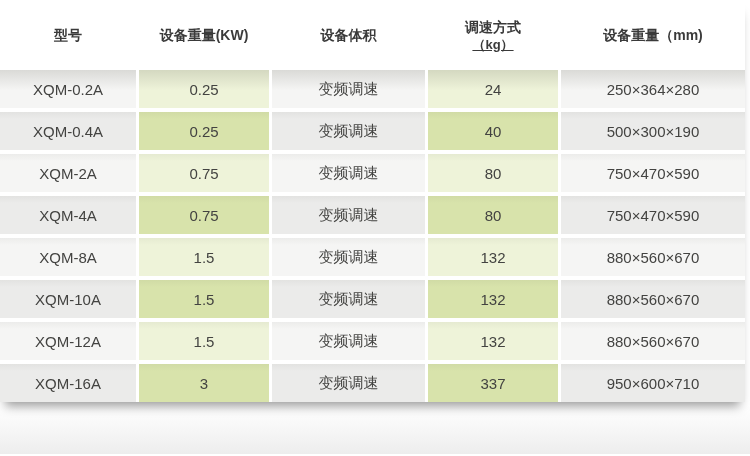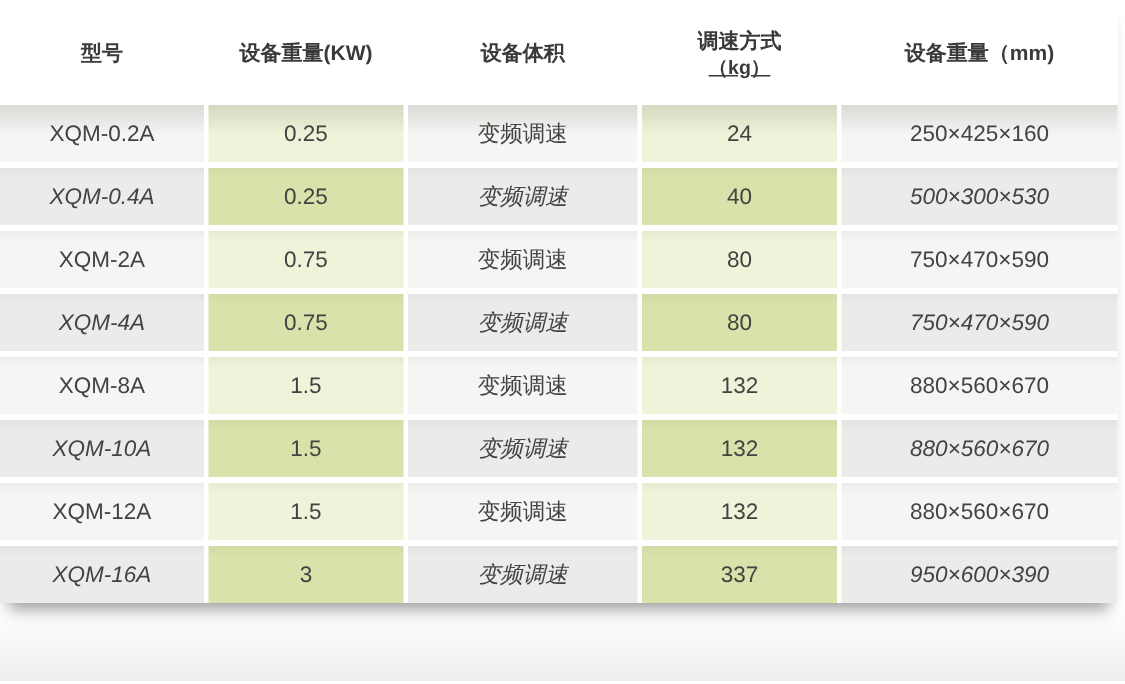--- a/index.html
+++ b/index.html
@@ -54,21 +54,21 @@
     font-size: 15px;
     color: #434341;
     background-image: linear-gradient(180deg, rgba(70,70,60,0.05) 0px, rgba(70,70,60,0) 7px);
   }
   
   .first .cell {
     background-image: linear-gradient(180deg, rgba(85,85,72,0.17) 0px, rgba(85,85,72,0) 20px);
   }
 
   .lt .gray  { background-color: #f5f5f4; }
-  .dk .gray  { background-color: #ebebea; font-style: italic; }
+  .dk .gray  { background-color: #ebebea; }
   .lt .green { background-color: #eef3d9; }
   .dk .green { background-color: #d8e3ab; }
 
   .below {
     width: 750px;
     height: 52px;
     background: linear-gradient(180deg, #ffffff 6%, #f6f6f6 55%, #ededed 100%);
     position: relative;
     z-index: 1;
   }
@@ -97,29 +97,29 @@
         <div class="header-cell">
             <span>设备重量（mm)</span>
           </div>
       </div>
 
       <div class="row lt first">
         <div class="cell gray">XQM-0.2A</div>
         <div class="cell green">0.25</div>
         <div class="cell gray">变频调速</div>
         <div class="cell green">24</div>
-        <div class="cell gray">250×425×160</div>
+        <div class="cell gray">250×364×280</div>
       </div>
 
       <div class="row dk">
         <div class="cell gray">XQM-0.4A</div>
         <div class="cell green">0.25</div>
         <div class="cell gray">变频调速</div>
         <div class="cell green">40</div>
-        <div class="cell gray">500×300×530</div>
+        <div class="cell gray">500×300×190</div>
       </div>
 
       <div class="row lt">
         <div class="cell gray">XQM-2A</div>
         <div class="cell green">0.75</div>
         <div class="cell gray">变频调速</div>
         <div class="cell green">80</div>
         <div class="cell gray">750×470×590</div>
       </div>
 
@@ -153,20 +153,20 @@
         <div class="cell gray">变频调速</div>
         <div class="cell green">132</div>
         <div class="cell gray">880×560×670</div>
       </div>
 
       <div class="row dk">
         <div class="cell gray">XQM-16A</div>
         <div class="cell green">3</div>
         <div class="cell gray">变频调速</div>
         <div class="cell green">337</div>
-        <div class="cell gray">950×600×390</div>
+        <div class="cell gray">950×600×710</div>
       </div>
 
     </div>
   </div>
 
   <div class="below"></div>
 </div>
 
 </body></html>

